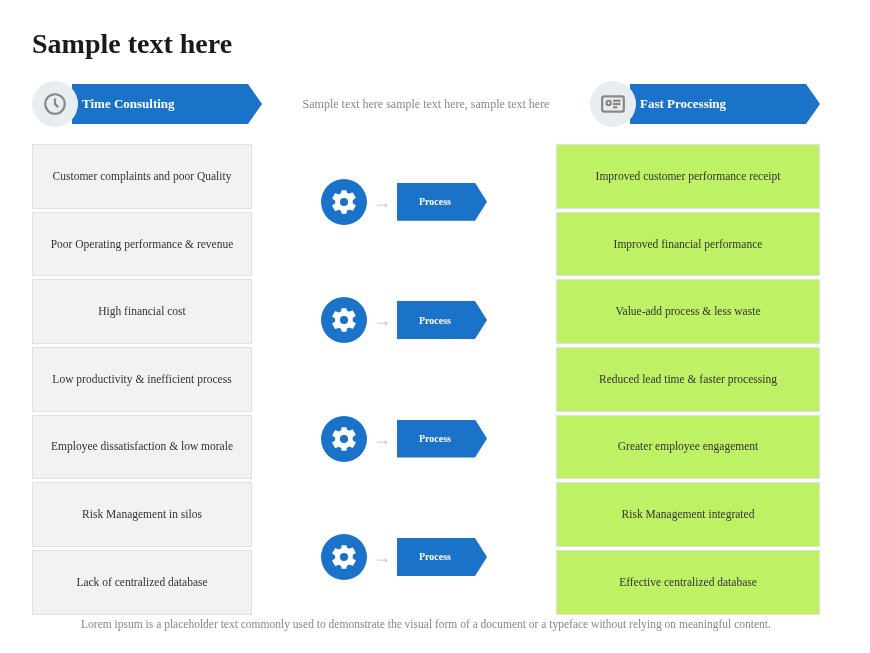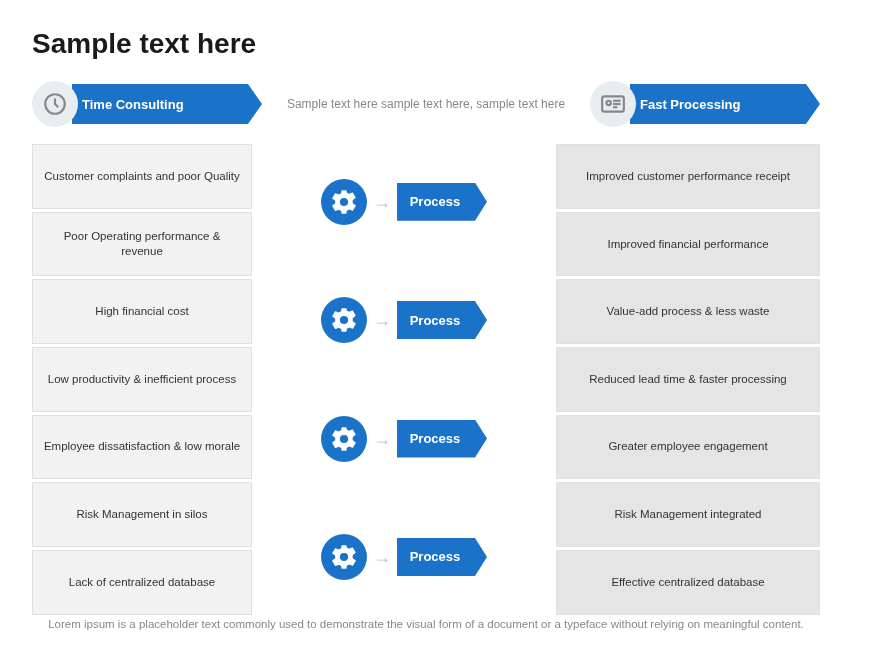--- a/index.html
+++ b/index.html
@@ -10,20 +10,21 @@
       font-family: 'Segoe UI', Arial, sans-serif;
       overflow: hidden;
     }
 
     .page {
       width: 852px;
       height: 653px;
       padding: 28px 32px 20px 32px;
       display: flex;
       flex-direction: column;
+      font-family: Liberation Serif, serif;
     }
 
     .main-title {
       font-size: 28px;
       font-weight: 700;
       color: #1a1a1a;
       margin-bottom: 18px;
     }
 
     
@@ -125,21 +126,21 @@
       color: #333;
       text-align: center;
       line-height: 1.3;
       flex: 1;
       display: flex;
       align-items: center;
       justify-content: center;
     }
 
     .right-item {
-      background: #e5e5e5;
+      background: #bef264;
       border: 1px solid #e0e0e0;
       padding: 6px 10px;
       font-size: 11.5px;
       color: #333;
       text-align: center;
       line-height: 1.3;
       flex: 1;
       display: flex;
       align-items: center;
       justify-content: center;
@@ -179,21 +180,21 @@
       height: 38px;
       display: flex;
       align-items: center;
       justify-content: center;
       padding-right: 14px;
     }
 
     .process-box span {
       color: #ffffff;
       font-weight: 700;
-      font-size: 13px;
+      font-size: 10px;
     }
 
     
     .footer-text {
       text-align: center;
       font-size: 11.5px;
       color: #888;
       line-height: 1.6;
     }
 

